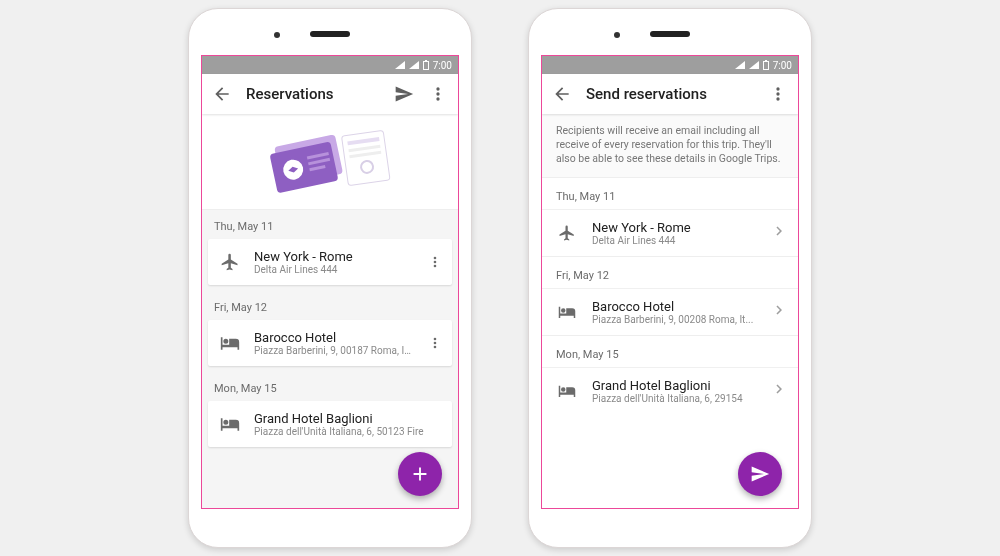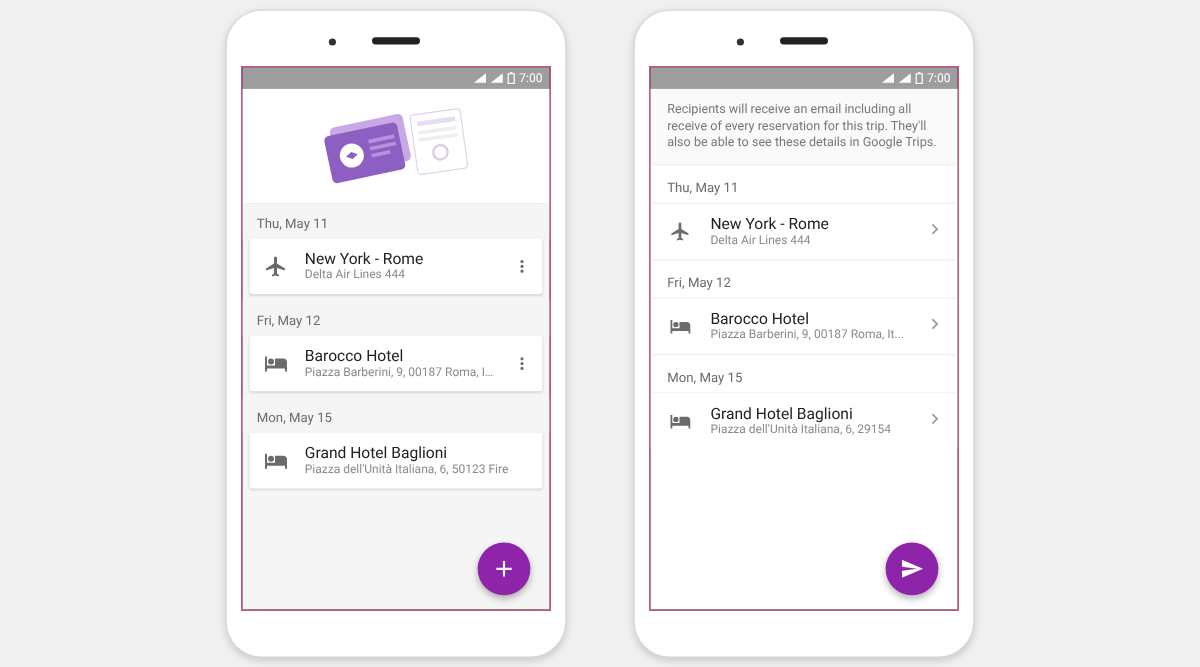--- a/index.html
+++ b/index.html
@@ -247,20 +247,38 @@
   </defs>
 </svg>
 
 <div class="phone">
   <div class="screen">
     <div class="status-bar">
       <div class="tri"></div>
       <div class="tri"></div>
       <div class="batt"></div>
       <span>7:00</span>
+    </div>
+    <div class="app-bar">
+      <div class="icon-btn">
+          <svg width="20" height="20">
+            <use href="#back"></use>
+          </svg>
+        </div>
+      <div class="title">Reservations</div>
+      <div class="icon-btn">
+          <svg width="20" height="20">
+            <use href="#send"></use>
+          </svg>
+        </div>
+      <div class="icon-btn">
+          <svg width="20" height="20">
+            <use href="#more"></use>
+          </svg>
+        </div>
     </div>
     <div class="content">
       <div class="illus-card">
         <svg viewBox="0 0 140 80">
           <g transform="rotate(-8 70 40)">
             <rect x="85" y="16" width="42" height="50" rx="3" fill="#fff" stroke="#dcd4e8"></rect>
             <rect x="90" y="22" width="32" height="4" fill="#e6ddf2"></rect>
             <rect x="90" y="30" width="32" height="3" fill="#eee"></rect>
             <rect x="90" y="36" width="32" height="3" fill="#eee"></rect>
             <circle cx="106" cy="50" r="6" fill="none" stroke="#d8cfe6" stroke-width="2"></circle>
@@ -336,20 +354,33 @@
 </div>
 
 <div class="phone">
   <div class="screen">
     <div class="status-bar">
       <div class="tri"></div>
       <div class="tri"></div>
       <div class="batt"></div>
       <span>7:00</span>
     </div>
+    <div class="app-bar">
+      <div class="icon-btn">
+          <svg width="20" height="20">
+            <use href="#back"></use>
+          </svg>
+        </div>
+      <div class="title">Send reservations</div>
+      <div class="icon-btn">
+          <svg width="20" height="20">
+            <use href="#more"></use>
+          </svg>
+        </div>
+    </div>
     <div class="content" style="background:#fff">
       <div class="info-text">Recipients will receive an email including all receive of every reservation for this trip. They'll also be able to see these details in Google Trips.</div>
 
       <div class="date-hdr2 first">Thu, May 11</div>
       <div class="row">
         <div class="ico">
             <svg width="18" height="18">
               <use href="#plane"></use>
             </svg>
           </div>
@@ -364,21 +395,21 @@
 
       <div class="date-hdr2">Fri, May 12</div>
       <div class="row">
         <div class="ico">
             <svg width="18" height="18">
               <use href="#hotel"></use>
             </svg>
           </div>
         <div class="txt">
           <div class="name">Barocco Hotel</div>
-          <div class="sub">Piazza Barberini, 9, 00187 Roma, It...</div>
+          <div class="sub">Piazza Barberini, 9, 00208 Roma, It...</div>
         </div>
         <div class="chev"><svg width="18" height="18">
               <use href="#chev"></use>
             </svg></div>
       </div>
 
       <div class="date-hdr2">Mon, May 15</div>
       <div class="row">
         <div class="ico">
             <svg width="18" height="18">

